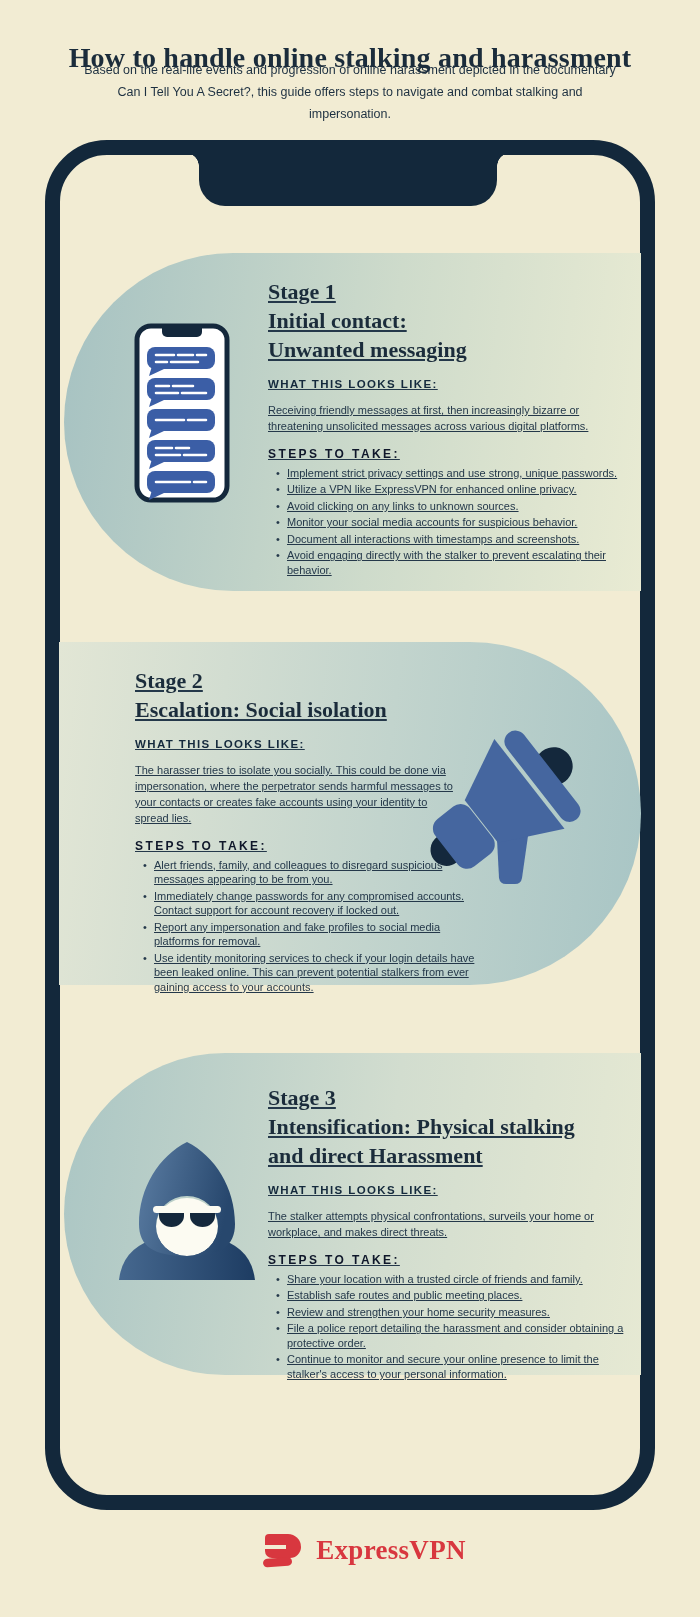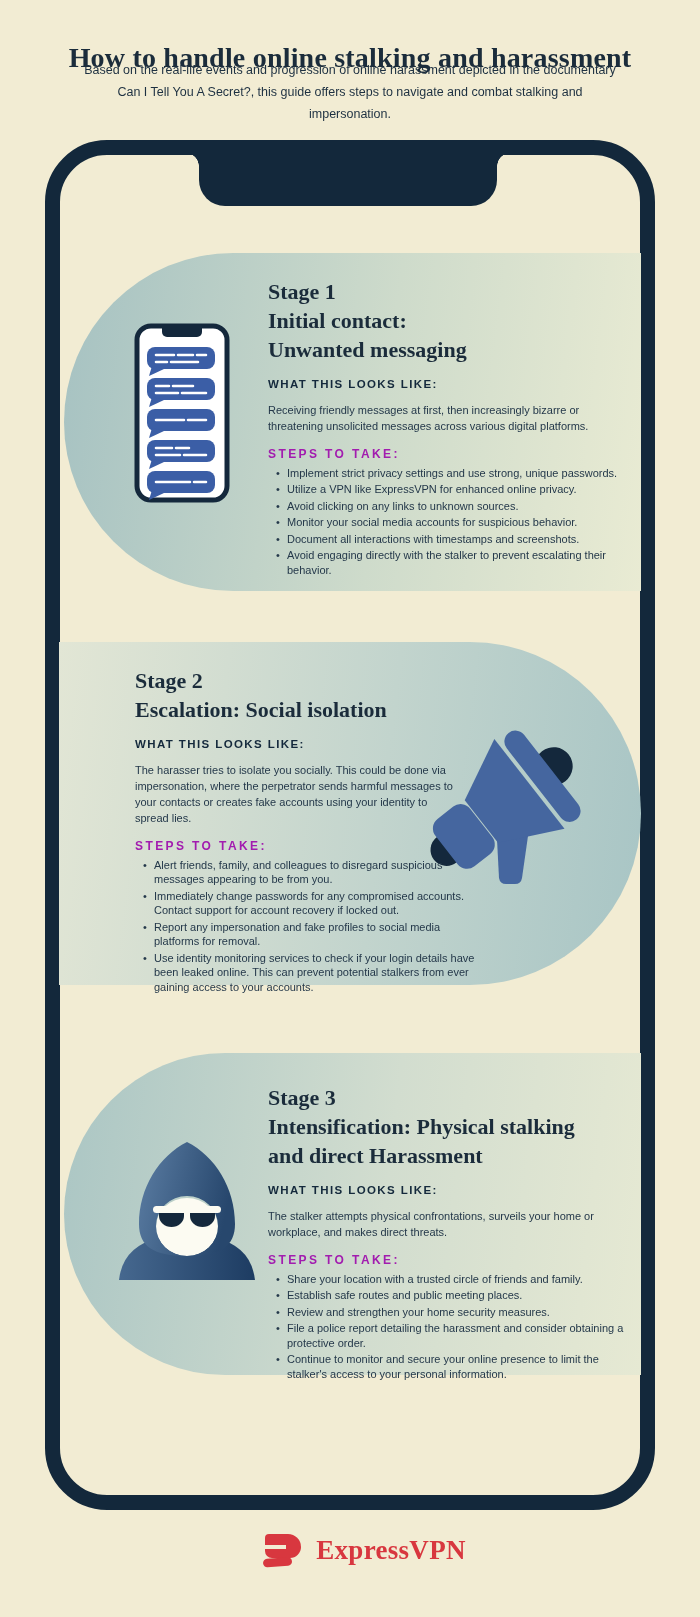--- a/index.html
+++ b/index.html
@@ -45,41 +45,41 @@
   }
   .blob-2{
     left:59px;top:642px;width:582px;height:343px;border-radius:0 171px 171px 0;
     background:linear-gradient(97deg,#e2e6d5 0%,#c2d4cd 55%,#a8c5c5 100%);
   }
   .blob-3{
     left:64px;top:1053px;width:577px;height:322px;border-radius:161px 0 0 161px;
     background:linear-gradient(97deg,#abc6c4 0%,#d2ddcf 55%,#e6e9d3 100%);
   }
   
-  .stage-text{position:absolute;z-index:2;}
+  .stage-text{position:absolute;z-index:2;text-decoration:underline;}
   .stage-text-1{left:268px;top:277px;width:372px;}
   .stage-text-2{left:135px;top:666px;width:348px;}
   .stage-text-3{left:268px;top:1083px;width:376px;}
   .stage-label,.stage-title-line{
     font-family:"Liberation Serif", serif;font-weight:700;
     font-size:22px;line-height:29px;color:#1b2c3b;white-space:nowrap;
   }
   .section-label{
     margin-top:14px;font-size:11.5px;font-weight:700;
     letter-spacing:1.4px;color:#14293c;
   }
   .stage-desc{
     margin-top:13px;font-size:11px;line-height:1.45;color:#24384a;
   }
   .stage-text-1 .stage-desc{max-width:336px;}
   .stage-text-2 .stage-desc{max-width:318px;}
   .stage-text-3 .stage-desc{max-width:336px;}
   .steps-label{
     margin-top:12px;font-size:12px;font-weight:700;
-    letter-spacing:2.4px;color:#a21caf;
+    letter-spacing:2.4px;color:#0f172a;
   }
   ul.steps{
     margin:5px 0 0;padding:0 0 0 8px;list-style:none;
     font-size:11px;line-height:1.32;color:#24384a;
   }
   .stage-text-1 ul.steps{width:364px;}
   .stage-text-2 ul.steps{width:334px;}
   .stage-text-3 ul.steps{width:362px;}
   ul.steps li{position:relative;padding-left:11px;margin-bottom:2px;}
   ul.steps li::before{content:"\2022";position:absolute;left:0;top:0;}

